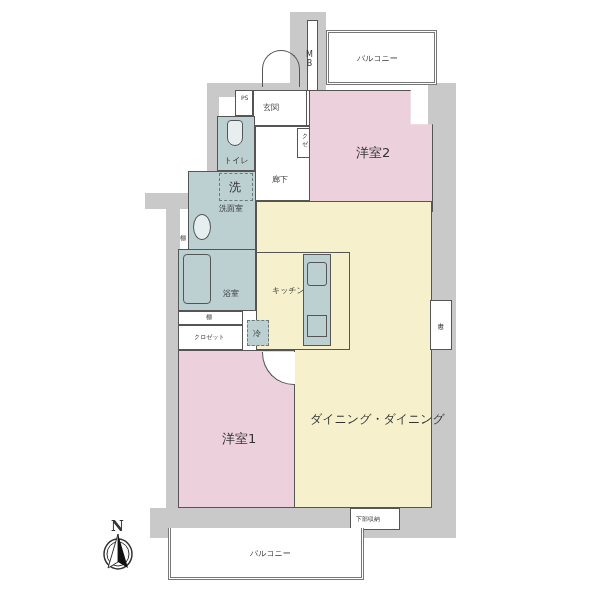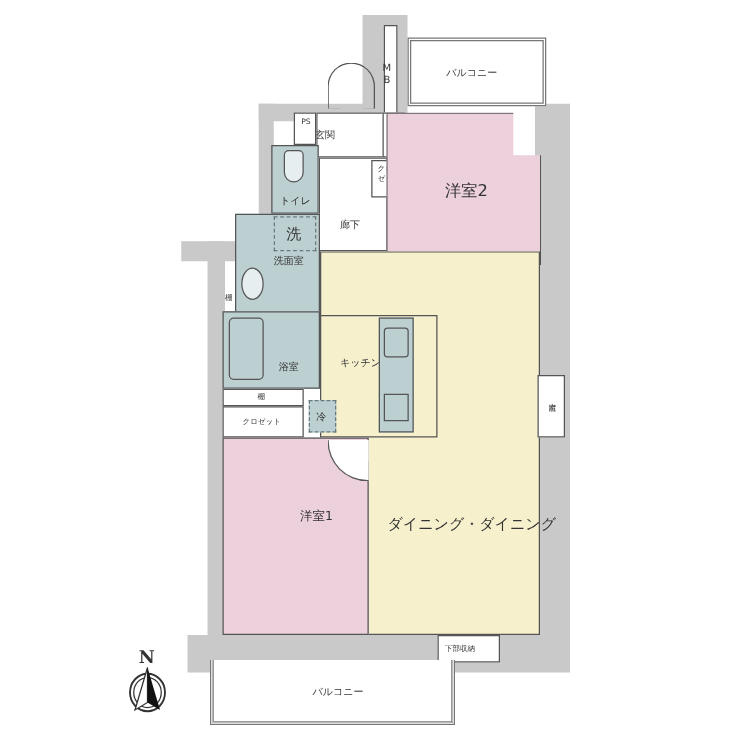--- a/index.html
+++ b/index.html
@@ -30,21 +30,21 @@
 <div class="abs wall" style="left:428px;top:83px;width:28px;height:430px;"></div>
 <div class="abs wall" style="left:150px;top:508px;width:306px;height:30px;"></div>
 
 <div class="abs room-white" style="left:307px;top:20px;width:11px;height:80px;border:1px solid #555;"></div>
 <div class="lbl sm vt" style="left:305px;top:50px;">MB</div>
 
 <div class="abs room-white" style="left:326px;top:30px;width:111px;height:55px;border:3px double #777;"></div>
 <div class="lbl sm" style="left:357px;top:53px;">バルコニー</div>
 
 <div class="abs room-white line" style="left:253px;top:90px;width:55px;height:36px;"></div>
-<div class="lbl sm" style="left:252px;top:102px;">玄関</div>
+<div class="lbl sm" style="left:263px;top:102px;">玄関</div>
 <div class="door" style="left:262px;top:50px;width:36px;height:36px;border-radius:36px 36px 0 0;border-bottom:none;"></div>
 
 <div class="abs room-white line" style="left:235px;top:90px;width:18px;height:26px;"></div>
 <div class="lbl xs" style="left:241px;top:93px;line-height:9px;text-align:center;">
     <span style="display:block;width:6px;word-break:break-all;">PS</span>
   </div>
 
 <div class="abs room-white line" style="left:306px;top:90px;width:18px;height:36px;"></div>
 <div class="lbl xs vt" style="left:308px;top:93px;">下駄箱</div>
 
@@ -83,21 +83,21 @@
 <div class="abs room-wet dash" style="left:247px;top:320px;width:22px;height:26px;"></div>
 <div class="lbl sm" style="left:253px;top:328px;">冷</div>
 
 <div class="abs room-white line" style="left:178px;top:311px;width:65px;height:14px;"></div>
 <div class="lbl xs" style="left:206px;top:313px;">棚</div>
 <div class="abs room-white line" style="left:178px;top:325px;width:65px;height:25px;"></div>
 <div class="lbl xs" style="left:194px;top:333px;">クロゼット</div>
 
 <div class="abs room-pink line" style="left:178px;top:350px;width:117px;height:158px;"></div>
 <div class="door" style="left:262px;top:352px;width:32px;height:32px;border-radius:0 0 0 32px;border-top:none;border-right:none;background:#fff;"></div>
-<div class="lbl" style="left:222px;top:406px;font-size:10px;margin-left:18px;">洋室1</div>
+<div class="lbl" style="left:222px;top:430px;font-size:13px;">洋室1</div>
 
 <div class="abs room-white line" style="left:430px;top:300px;width:22px;height:50px;"></div>
 <div class="lbl xs vt" style="left:436px;top:318px;">出窓</div>
 
 <div class="abs room-white line" style="left:350px;top:508px;width:50px;height:22px;"></div>
 <div class="lbl xs" style="left:356px;top:515px;">下部収納</div>
 
 <div class="abs room-white" style="left:168px;top:528px;width:196px;height:52px;border:3px double #777;border-top:none;"></div>
 <div class="lbl sm" style="left:250px;top:548px;">バルコニー</div>
 

